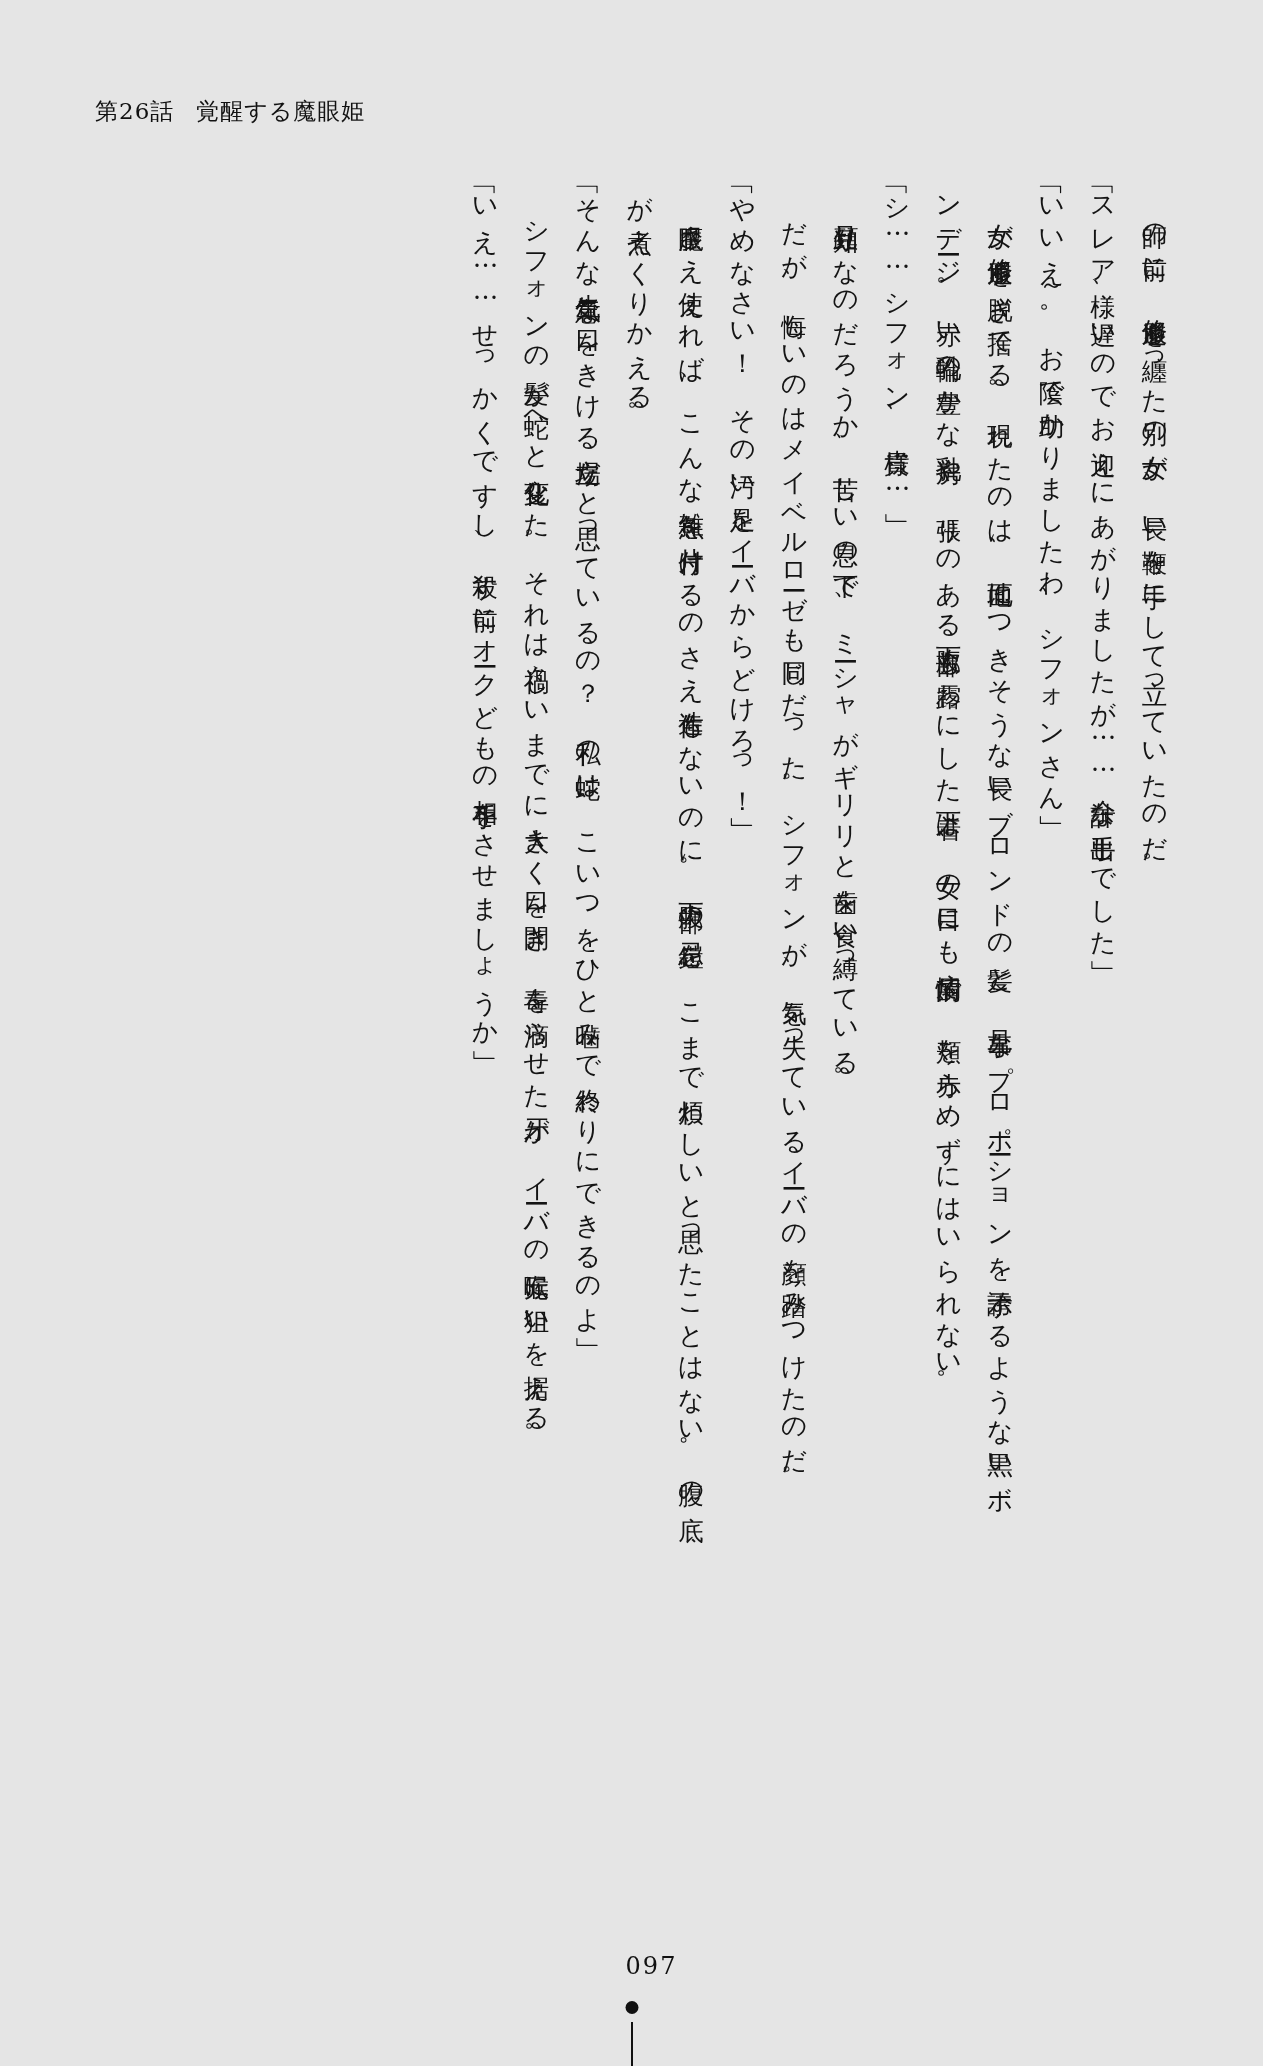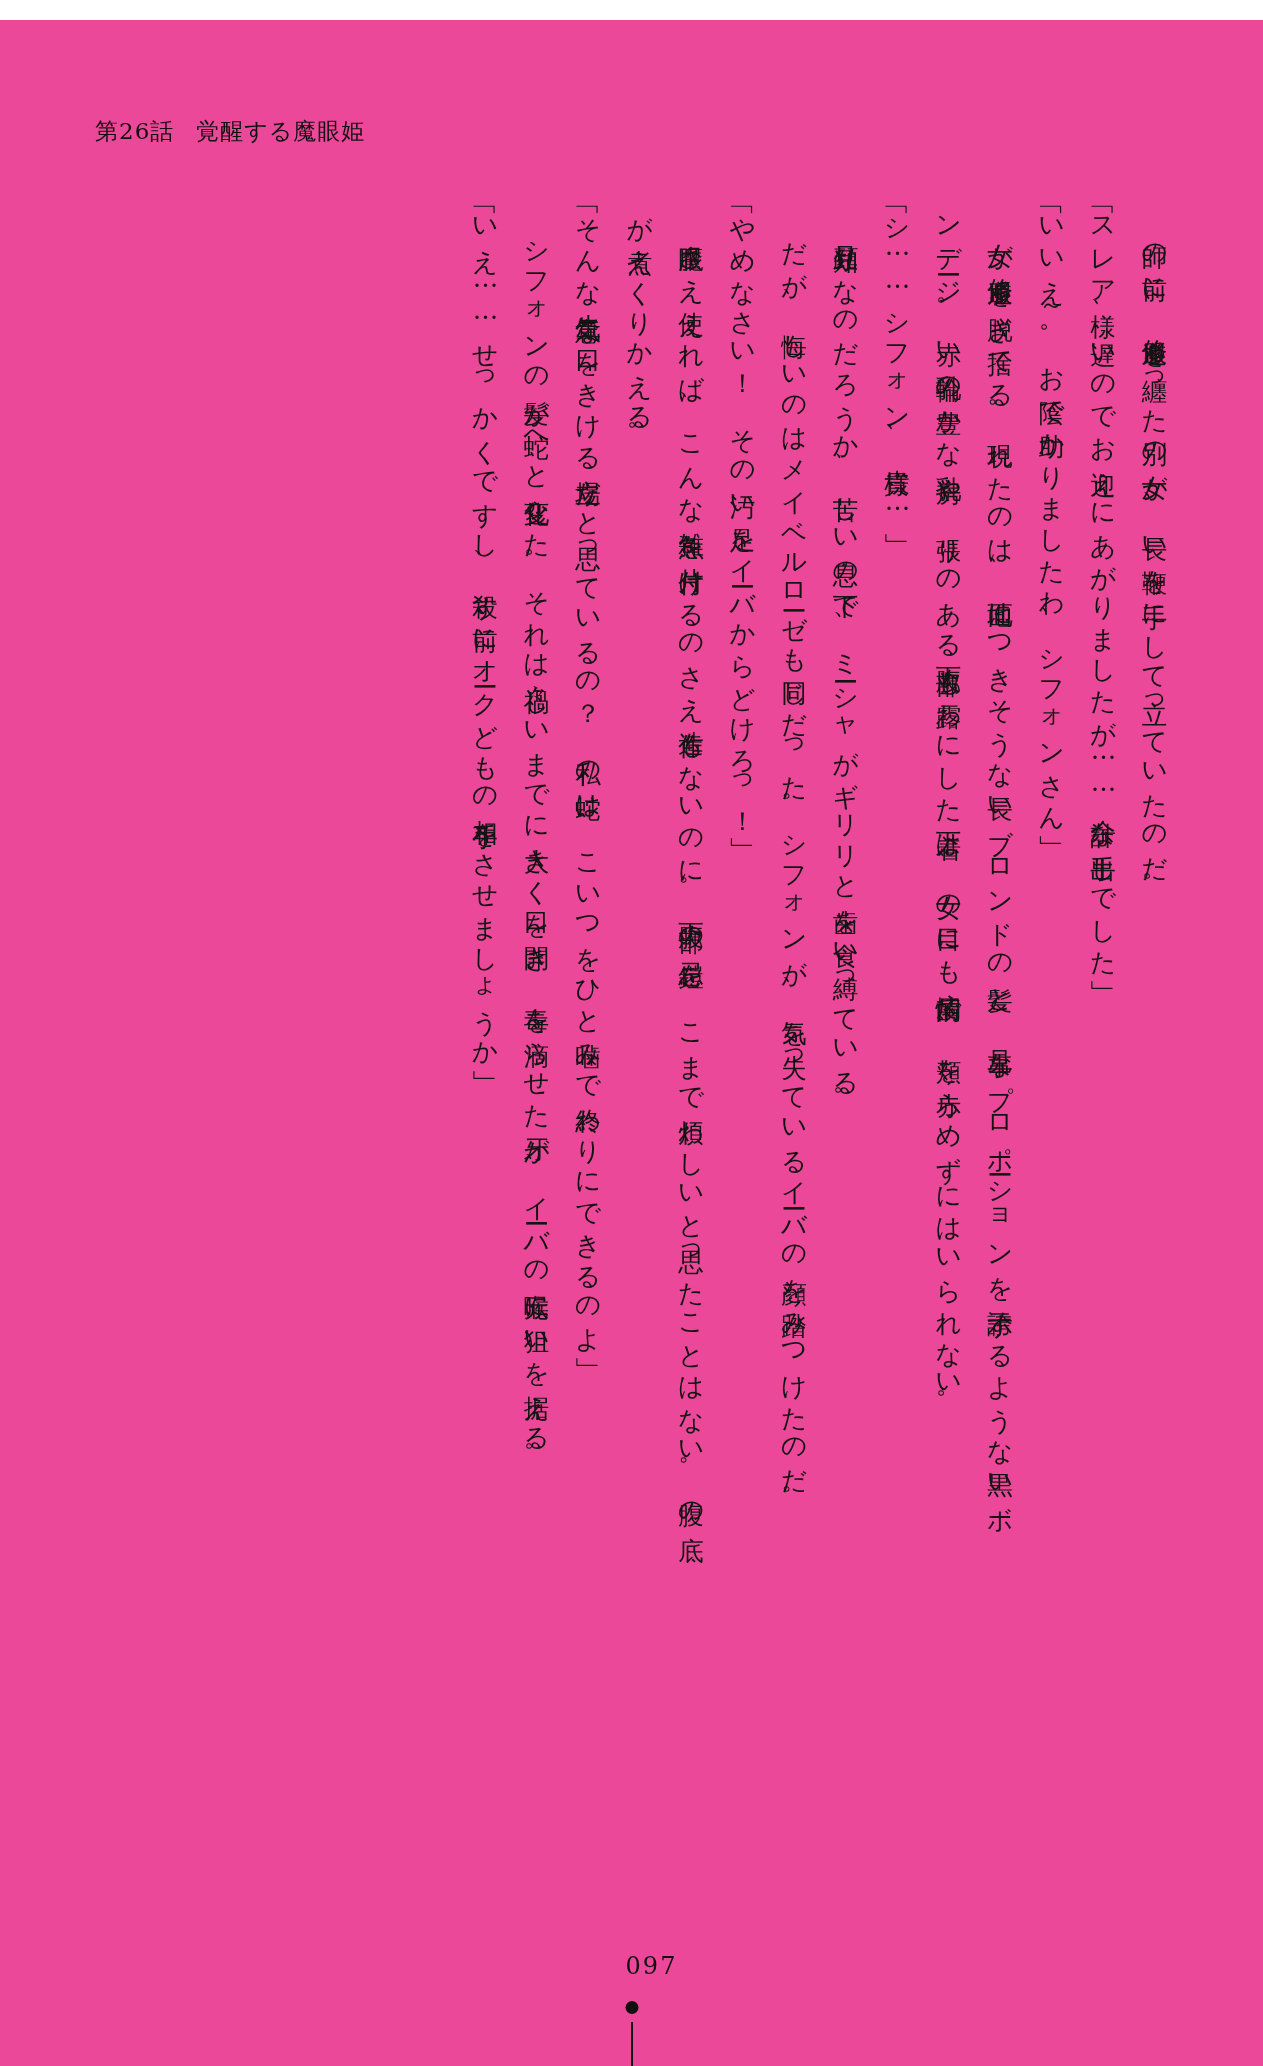--- a/index.html
+++ b/index.html
@@ -12,22 +12,21 @@
     height: 2066px;
     position: relative;
     font-family: "DejaVu Serif", "Liberation Serif", serif;
     color: #1a1a1a;
     overflow: hidden;
   }
 
   .page {
     position: absolute;
     inset: 0;
-    background: #ec4899;
-    margin-top: 20px;
+    background: #e5e5e5;
   }
 
   
   .running-head {
     position: absolute;
     top: 96px;
     left: 95px;
     font-size: 23px;
     letter-spacing: 1px;
     white-space: nowrap;

